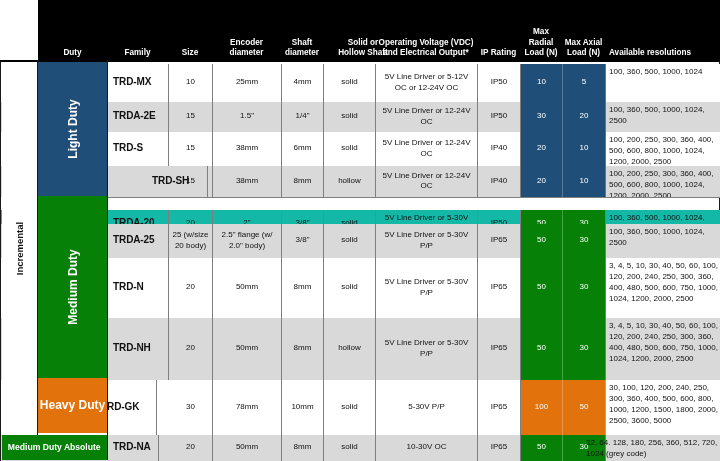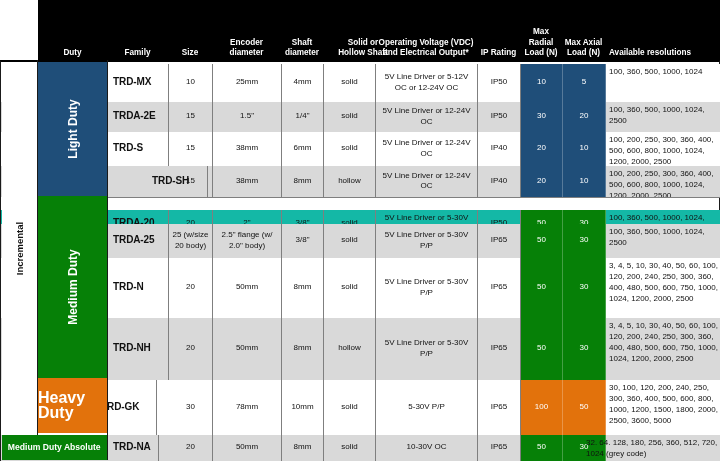--- a/index.html
+++ b/index.html
@@ -113,21 +113,21 @@
     white-space: nowrap;
   }
   .blk-incremental {
     color: #111111;
     background: #ffffff;
     font-weight: bold;
     font-size: 9.5px;
   }
   .blk-light   { background: #1f4e79; font-size: 12px; }
   .blk-medium  { background: #068007; font-size: 12px; }
-  .blk-heavy   { background: #e2720c; font-size: 16px; line-height: 15px; text-align: left; }
+  .blk-heavy   { background: #e2720c; font-size: 12px; line-height: 15px; text-align: center; }
   .blk-abs     { background: #068007; font-size: 8.6px; }
   .vline {
     position: absolute;
     width: 1.2px;
     background: #1a1a1a;
   }
 </style>
 </head>
 <body>
 

